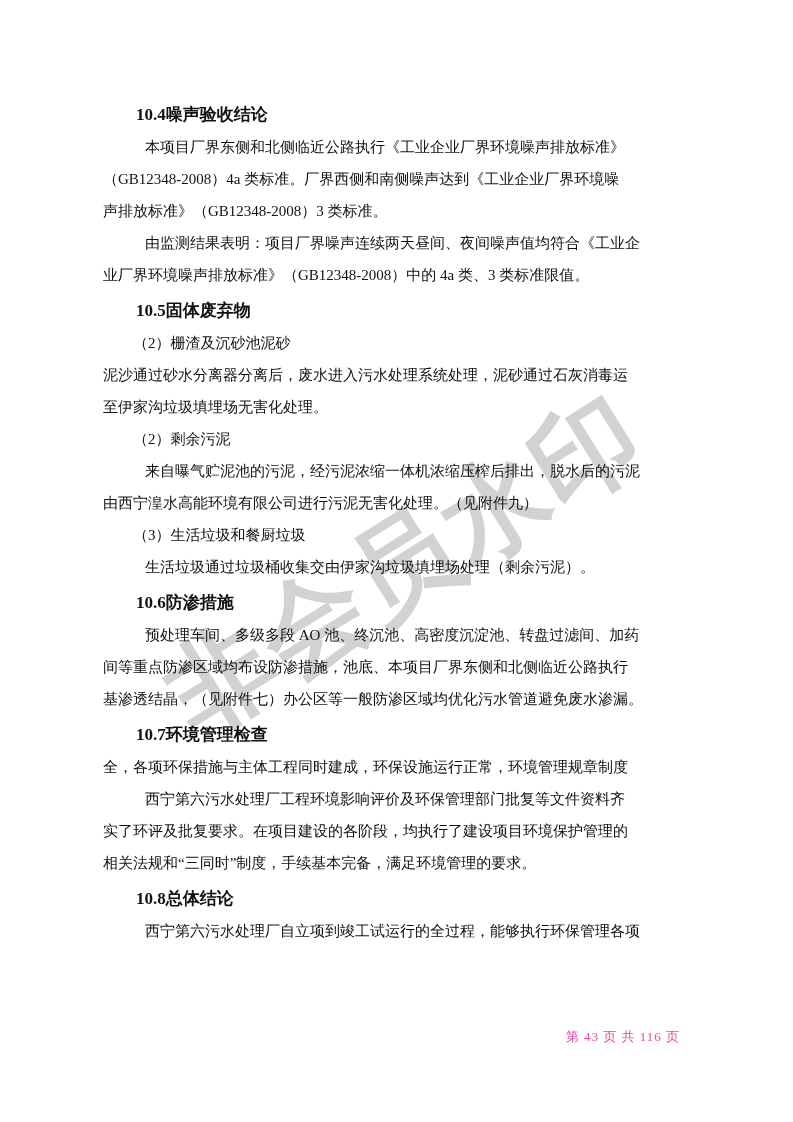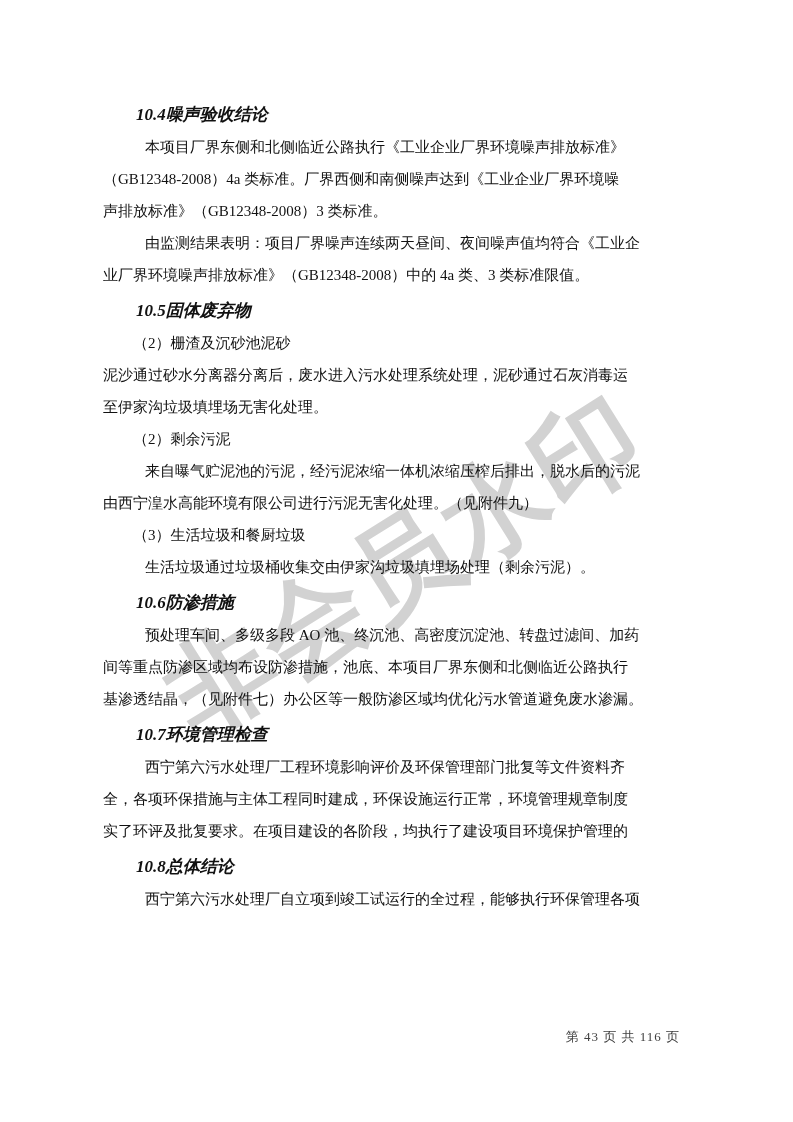--- a/index.html
+++ b/index.html
@@ -37,33 +37,32 @@
     height: 32px;
     line-height: 32px;
     font-size: 15px;
     white-space: nowrap;
   }
   .line.heading {
     font-weight: bold;
     font-size: 17px;
     padding-left: 33px;
     margin-top: 4px;
-    font-style: italic;
   }
   .line.first { padding-left: 42px; }
   .line.item  { padding-left: 30px; }
   .footer {
     position: absolute;
     left: 103px;
     top: 1028px;
     width: 577px;
     text-align: right;
     font-size: 13px;
     letter-spacing: 1px;
-    color: #404040;
+    color: #ec4899;
     z-index: 1;
   }
 </style>
 </head>
 <body>
 
 <div class="page">
 
   <div class="watermark">非会员水印</div>
 
@@ -81,22 +80,23 @@
     <div class="line item">（2）剩余污泥</div>
     <div class="line first">来自曝气贮泥池的污泥，经污泥浓缩一体机浓缩压榨后排出，脱水后的污泥</div>
     <div class="line cont">由西宁湟水高能环境有限公司进行污泥无害化处理。（见附件九）</div>
     <div class="line item">（3）生活垃圾和餐厨垃圾</div>
     <div class="line first">生活垃圾通过垃圾桶收集交由伊家沟垃圾填埋场处理（剩余污泥）。</div>
     <div class="line heading">10.6防渗措施</div>
     <div class="line first">预处理车间、多级多段 AO 池、终沉池、高密度沉淀池、转盘过滤间、加药</div>
     <div class="line cont">间等重点防渗区域均布设防渗措施，池底、本项目厂界东侧和北侧临近公路执行</div>
     <div class="line cont">基渗透结晶，（见附件七）办公区等一般防渗区域均优化污水管道避免废水渗漏。</div>
     <div class="line heading">10.7环境管理检查</div>
+    <div class="line cont">全，各项环保措施与主体工程同时建成，环保设施运行正常，环境管理规章制度</div>
     <div class="line first">西宁第六污水处理厂工程环境影响评价及环保管理部门批复等文件资料齐</div>
-    <div class="line cont">全，各项环保措施与主体工程同时建成，环保设施运行正常，环境管理规章制度</div>
     <div class="line cont">实了环评及批复要求。在项目建设的各阶段，均执行了建设项目环境保护管理的</div>
+    <div class="line cont">相关法规和“三同时”制度，手续基本完备，满足环境管理的要求。</div>
     <div class="line heading">10.8总体结论</div>
     <div class="line first">西宁第六污水处理厂自立项到竣工试运行的全过程，能够执行环保管理各项</div>
   </div>
 
   <div class="footer">第 43 页 共 116 页</div>
 
 </div>
 
 </body></html>

